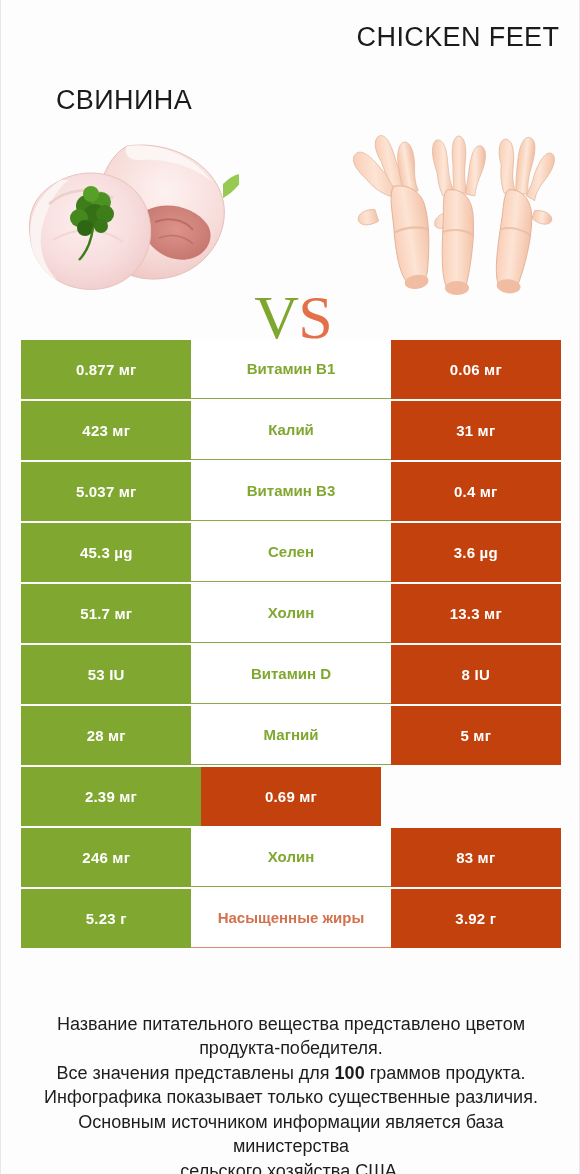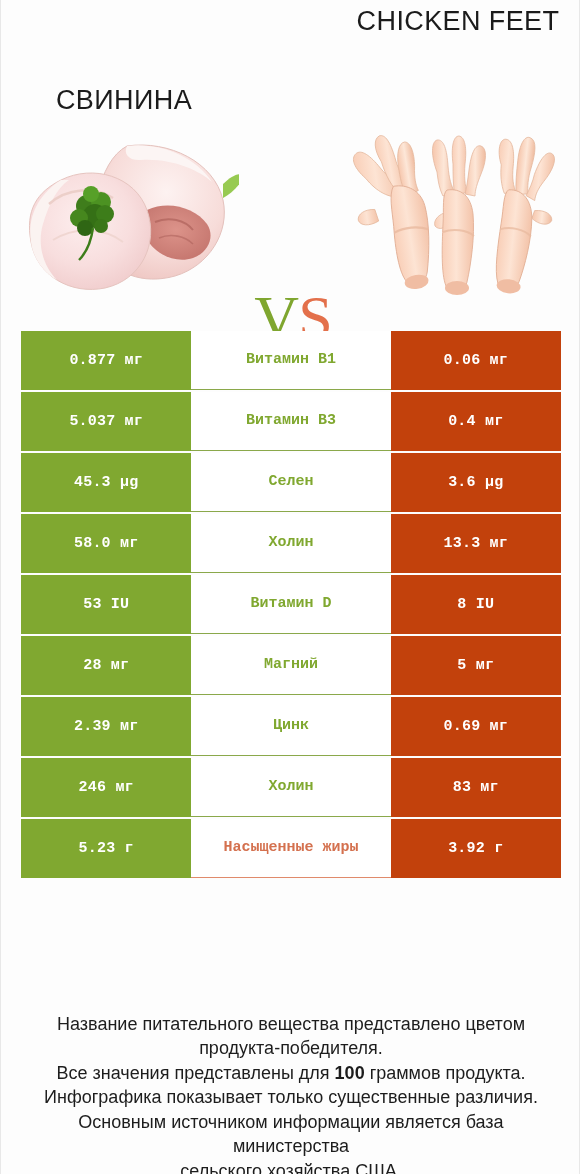--- a/index.html
+++ b/index.html
@@ -47,21 +47,21 @@
   .title-left {
     left: 0;
     width: 246px;
     text-align: center;
     margin-top: 41px;
   }
   .title-right {
     right: 0;
     width: 246px;
     text-align: center;
-    top: 6px;
+    top: 22px;
   }
 
   
   .products {
     position: absolute;
     left: 0;
     top: 118px;
     width: 580px;
     height: 180px;
     font-family: Liberation Serif, serif;
@@ -89,25 +89,24 @@
     letter-spacing: -1px;
     user-select: none;
   }
   .vs .v { color: #7fa62f; }
   .vs .s { color: #e3704b; }
 
   
   .table {
     position: absolute;
     left: 20px;
-    top: 331px;
+    top: 340px;
     width: 540px;
     border-collapse: separate;
     border-spacing: 0;
-    font-family: Liberation Mono, monospace;
   }
   .row {
     display: flex;
     width: 540px;
     height: 59px;
     margin-bottom: 2px;
   }
   .row:last-child { margin-bottom: 0; }
 
   .cell {
@@ -304,47 +303,51 @@
   </div>
 
   <div class="table" id="comparison-table">
 
   <div class="row">
         <div class="cell cell-left">0.877 мг</div>
         <div class="cell cell-mid win-green">Витамин B1</div>
         <div class="cell cell-right">0.06 мг</div>
       </div>
       <div class="row">
+        <div class="cell cell-left">423 мг</div>
+        <div class="cell cell-mid win-green">Калий</div>
+        <div class="cell cell-right">31 мг</div>
+      </div>
+      <div class="row">
         <div class="cell cell-left">5.037 мг</div>
         <div class="cell cell-mid win-green">Витамин B3</div>
         <div class="cell cell-right">0.4 мг</div>
       </div>
       <div class="row">
         <div class="cell cell-left">45.3 µg</div>
         <div class="cell cell-mid win-green">Селен</div>
         <div class="cell cell-right">3.6 µg</div>
       </div>
       <div class="row">
-        <div class="cell cell-left">58.0 мг</div>
+        <div class="cell cell-left">51.7 мг</div>
         <div class="cell cell-mid win-green">Холин</div>
         <div class="cell cell-right">13.3 мг</div>
       </div>
       <div class="row">
         <div class="cell cell-left">53 IU</div>
         <div class="cell cell-mid win-green">Витамин D</div>
         <div class="cell cell-right">8 IU</div>
       </div>
       <div class="row">
         <div class="cell cell-left">28 мг</div>
         <div class="cell cell-mid win-green">Магний</div>
         <div class="cell cell-right">5 мг</div>
       </div>
       <div class="row">
         <div class="cell cell-left">2.39 мг</div>
-        <div class="cell cell-mid win-green">Цинк</div>
         <div class="cell cell-right">0.69 мг</div>
       </div>
       <div class="row">
         <div class="cell cell-left">246 мг</div>
         <div class="cell cell-mid win-green">Холин</div>
         <div class="cell cell-right">83 мг</div>
       </div>
       <div class="row">
         <div class="cell cell-left">5.23 г</div>
         <div class="cell cell-mid win-orange">Насыщенные жиры</div>

